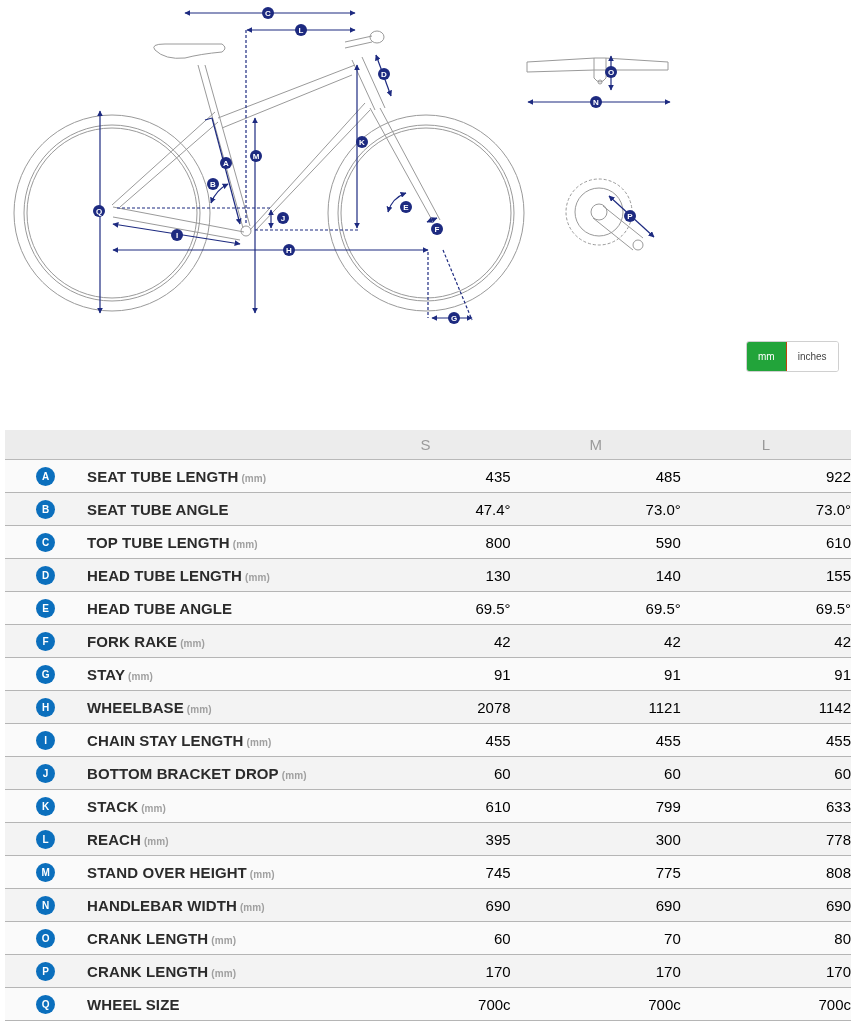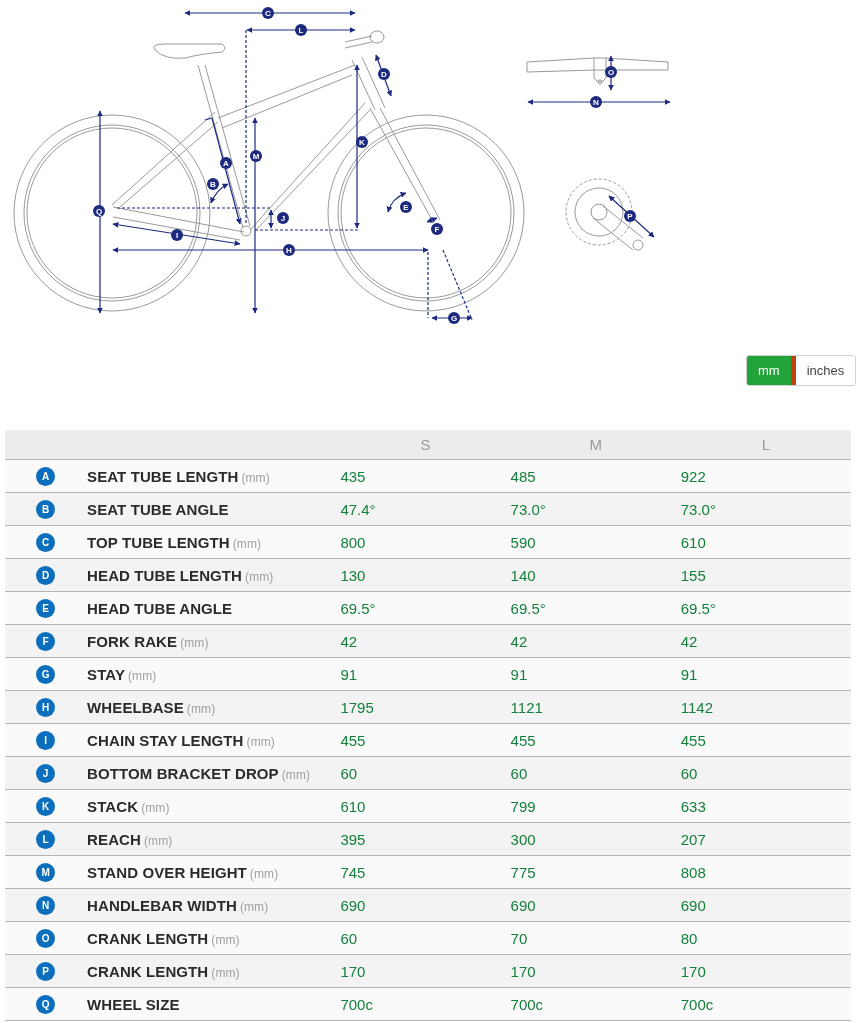--- a/index.html
+++ b/index.html
@@ -1,32 +1,32 @@
 <!DOCTYPE html>
 <html><head>
 <meta charset="utf-8">
 <style>
   html, body { margin:0; padding:0; background:#ffffff; }
   body { width:856px; height:1023px; position:relative; overflow:hidden; font-family:"Liberation Sans", "DejaVu Sans", sans-serif; color:#333; }
   .diagram { position:absolute; left:0; top:0; width:856px; height:340px; }
   .diagram svg { width:856px; height:340px; display:block; }
-  .unit-toggle { position:absolute; left:746px; top:355px; height:29px; display:flex; border:1px solid #d0d0d0; border-radius:3px; overflow:hidden; font-size:13px; }
+  .unit-toggle { position:absolute; left:746px; top:341px; height:29px; display:flex; border:1px solid #d0d0d0; border-radius:3px; overflow:hidden; font-size:10px; }
   .unit-toggle .opt { padding:0 11px; line-height:29px; cursor:pointer; }
   .unit-toggle .opt.active { background:#22a43a; color:#fff; }
-  .unit-toggle .opt.inactive { background:#fff; color:#444; border-left:5px solid #c2410c; }
+  .unit-toggle .opt.inactive { background:#fff; color:#444; border-left:1px solid #c2410c; }
   table.geo { position:absolute; left:5px; top:430px; width:846px; border-collapse:collapse; }
   table.geo thead th { background:#ececec; height:29px; font-weight:normal; color:#9a9a9a; font-size:15px; text-align:center; border-bottom:1px solid #b9b9b9; padding:0; }
   table.geo tbody tr td { height:32px; border-bottom:1px solid #b5b5b5; padding:0; font-size:15px; }
   table.geo tbody tr:nth-child(odd) td { background:#fafafa; }
   table.geo tbody tr:nth-child(even) td { background:#f3f3f3; }
   td.badge-cell { width:82px; text-align:center; }
   .badge { display:inline-block; width:19px; height:19px; border-radius:50%; background:#0b6fbd; color:#fff; font-size:10px; font-weight:bold; line-height:19px; text-align:center; vertical-align:middle; margin-left:-1px; }
   td.label-cell { width:253px; font-weight:bold; color:#2b2b2b; font-size:14px; letter-spacing:0.1px; }
-  td.label-cell .unit { font-weight:normal; color:#a0a0a0; font-size:12px; margin-left:3px; }
-  td.val { text-align:left; color:#15803d; width:170px; }
+  td.label-cell .unit { font-weight:bold; color:#a0a0a0; font-size:10px; margin-left:3px; }
+  td.val { text-align:right; color:#000000; width:170px; }
   th.hcol { width:170px; }
 </style>
 </head>
 <body>
 
 <div class="diagram">
   <svg viewBox="0 0 856 340" xmlns="http://www.w3.org/2000/svg">
     <defs>
       <marker id="ah" viewBox="0 0 10 10" refX="9" refY="5" markerWidth="5" markerHeight="5" orient="auto-start-reverse">
         <path d="M0,0 L10,5 L0,10 z" fill="#1d2a80"></path>
@@ -230,21 +230,21 @@
       <tr>
         <td class="badge-cell"><span class="badge">G</span></td>
         <td class="label-cell"><span>STAY</span><span class="unit">(mm)</span></td>
         <td class="val">91</td>
         <td class="val">91</td>
         <td class="val">91</td>
       </tr>
       <tr>
         <td class="badge-cell"><span class="badge">H</span></td>
         <td class="label-cell"><span>WHEELBASE</span><span class="unit">(mm)</span></td>
-        <td class="val">1795</td>
+        <td class="val">2078</td>
         <td class="val">1121</td>
         <td class="val">1142</td>
       </tr>
       <tr>
         <td class="badge-cell"><span class="badge">I</span></td>
         <td class="label-cell"><span>CHAIN STAY LENGTH</span><span class="unit">(mm)</span></td>
         <td class="val">455</td>
         <td class="val">455</td>
         <td class="val">455</td>
       </tr>
@@ -260,21 +260,21 @@
         <td class="label-cell"><span>STACK</span><span class="unit">(mm)</span></td>
         <td class="val">610</td>
         <td class="val">799</td>
         <td class="val">633</td>
       </tr>
       <tr>
         <td class="badge-cell"><span class="badge">L</span></td>
         <td class="label-cell"><span>REACH</span><span class="unit">(mm)</span></td>
         <td class="val">395</td>
         <td class="val">300</td>
-        <td class="val">207</td>
+        <td class="val">778</td>
       </tr>
       <tr>
         <td class="badge-cell"><span class="badge">M</span></td>
         <td class="label-cell"><span>STAND OVER HEIGHT</span><span class="unit">(mm)</span></td>
         <td class="val">745</td>
         <td class="val">775</td>
         <td class="val">808</td>
       </tr>
       <tr>
         <td class="badge-cell"><span class="badge">N</span></td>

